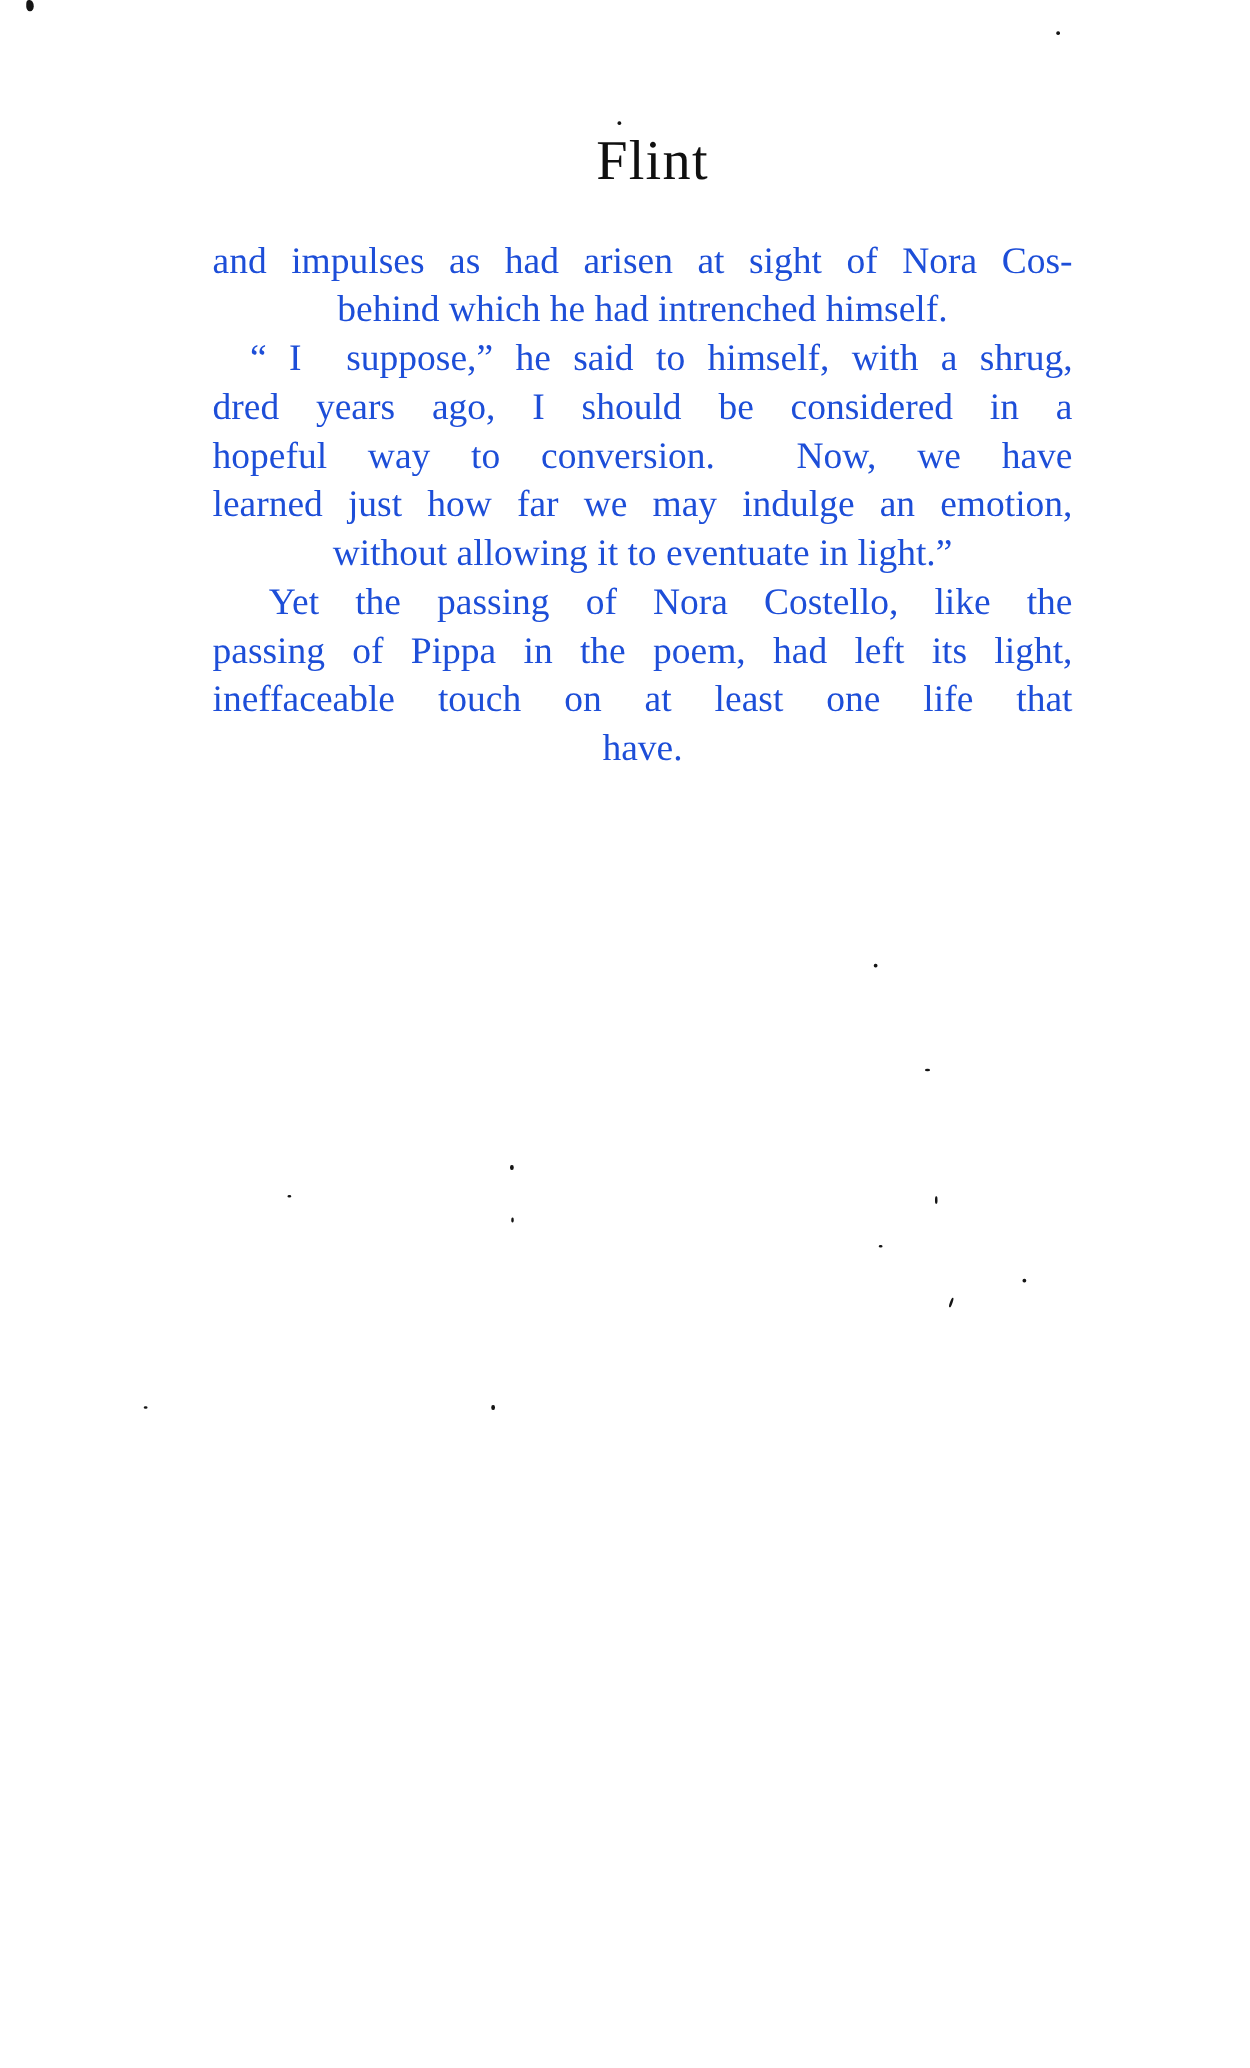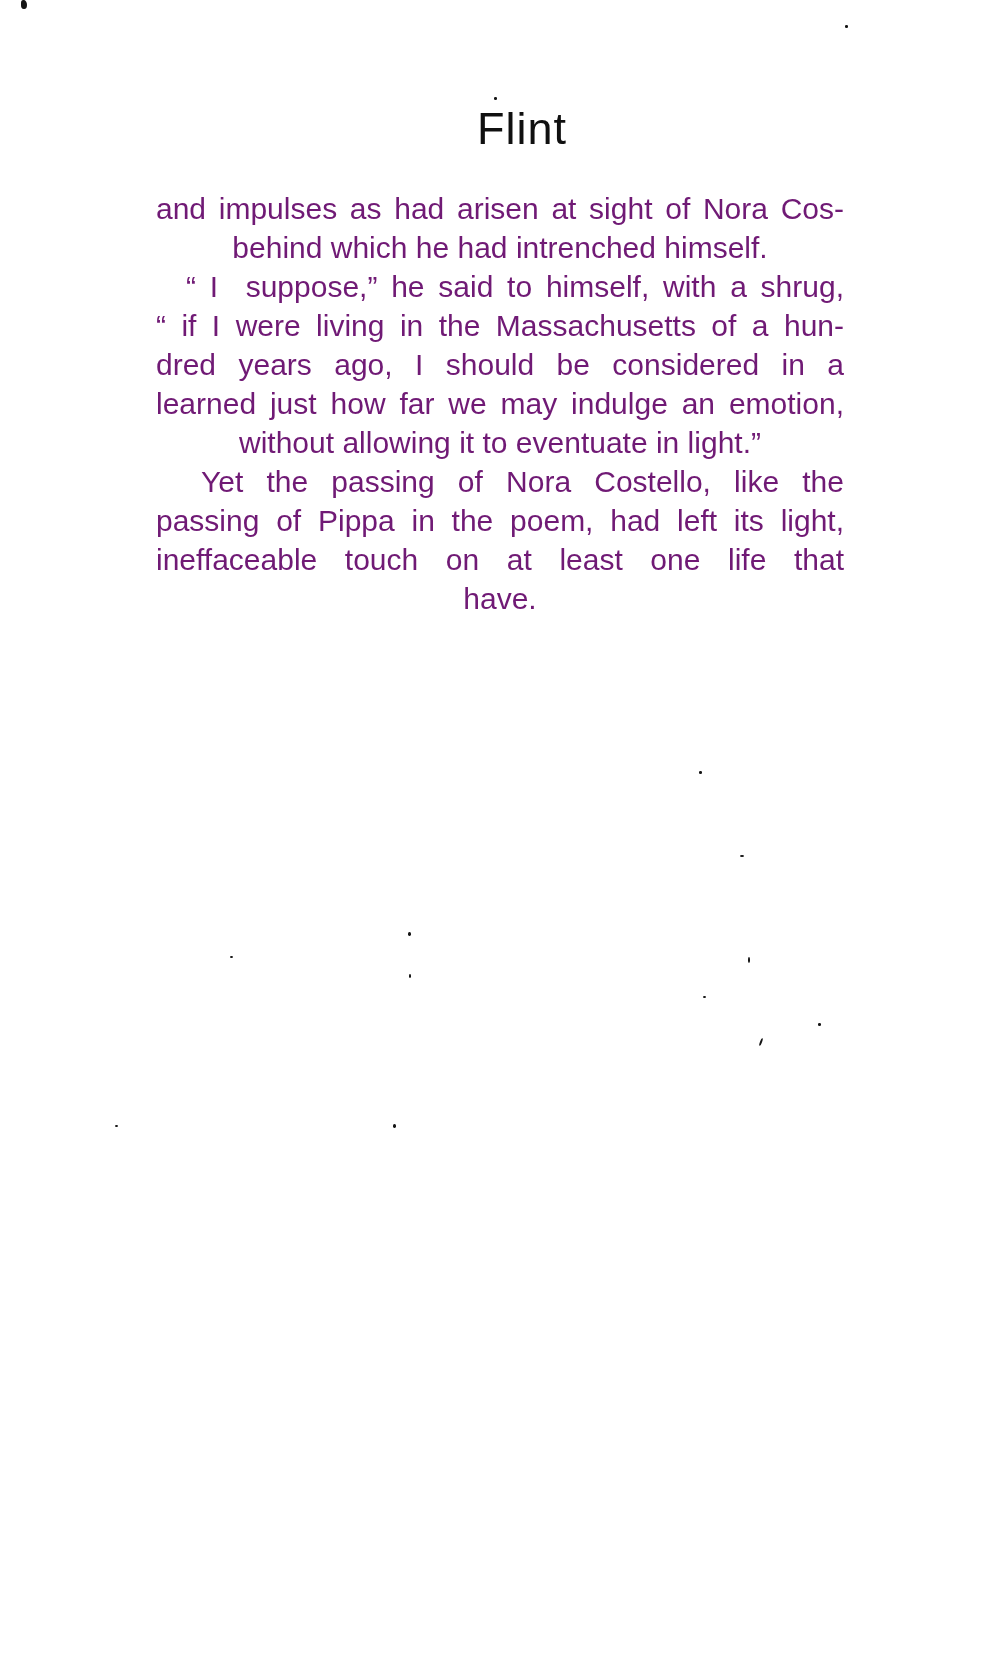--- a/index.html
+++ b/index.html
@@ -6,44 +6,44 @@
     margin: 0;
     padding: 0;
     background: #ffffff;
   }
   .page {
     position: relative;
     width: 1000px;
     height: 1240px;
     background: #ffffff;
     overflow: hidden;
-    font-family: Liberation Sans, sans-serif;
+    font-family: Liberation Serif, serif;
     color: #141414;
   }
   .title {
     position: absolute;
     left: 170px;
     top: 106px;
     width: 688px;
     padding-left: 16px;
     box-sizing: border-box;
     font-size: 45px;
     line-height: 45px;
     text-align: center;
     letter-spacing: 1px;
     color: #101010;
   }
   .body-text {
     position: absolute;
-    left: 156px;
+    left: 170px;
     top: 189px;
     width: 688px;
     font-size: 30px;
     line-height: 39px;
-    color: #701a75;
+    color: #1d4ed8;
   }
   .line {
     width: 100%;
     white-space: normal;
   }
   
   .jl {
     text-align: justify;
     text-align-last: justify;
   }
@@ -73,22 +73,22 @@
 <body>
 
 <div class="page">
 
   <div class="title">Flint</div>
 
   <div class="body-text">
     <div class="line jl">and impulses as had arisen at sight of Nora Cos-</div>
     <div class="line pl">behind which he had intrenched himself.</div>
     <div class="line jl ind1">“ I&nbsp; suppose,” he said to himself, with a shrug,</div>
-    <div class="line jl">“ if I were living in the Massachusetts of a hun-</div>
     <div class="line jl">dred years ago, I should be considered in a</div>
+    <div class="line jl">hopeful way to conversion.&nbsp; Now, we have</div>
     <div class="line jl">learned just how far we may indulge an emotion,</div>
     <div class="line pl">without allowing it to eventuate in light.”</div>
     <div class="line jl ind2">Yet the passing of Nora Costello, like the</div>
     <div class="line jl">passing of Pippa in the poem, had left its light,</div>
     <div class="line jl">ineffaceable touch on at least one life that</div>
     <div class="line pl">have.</div>
   </div>
 
   <div class="page-number">204</div>
 

